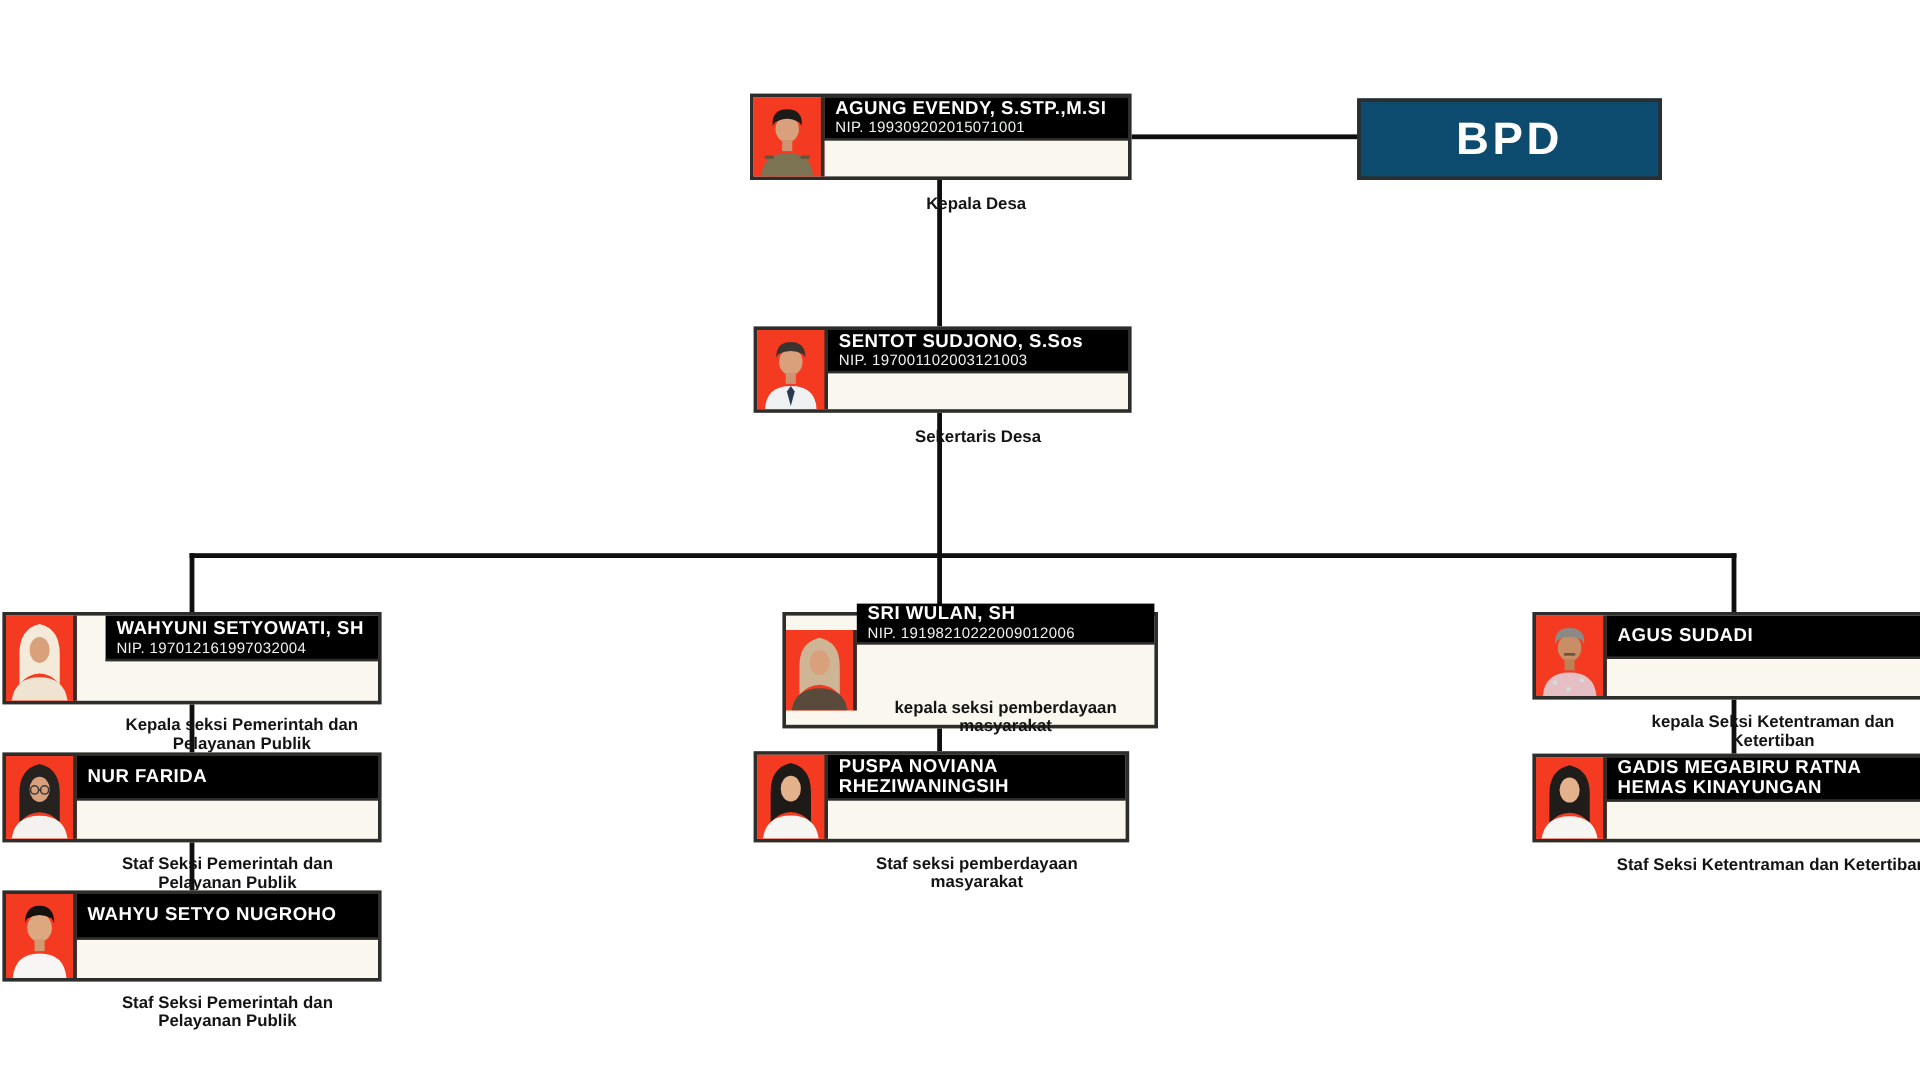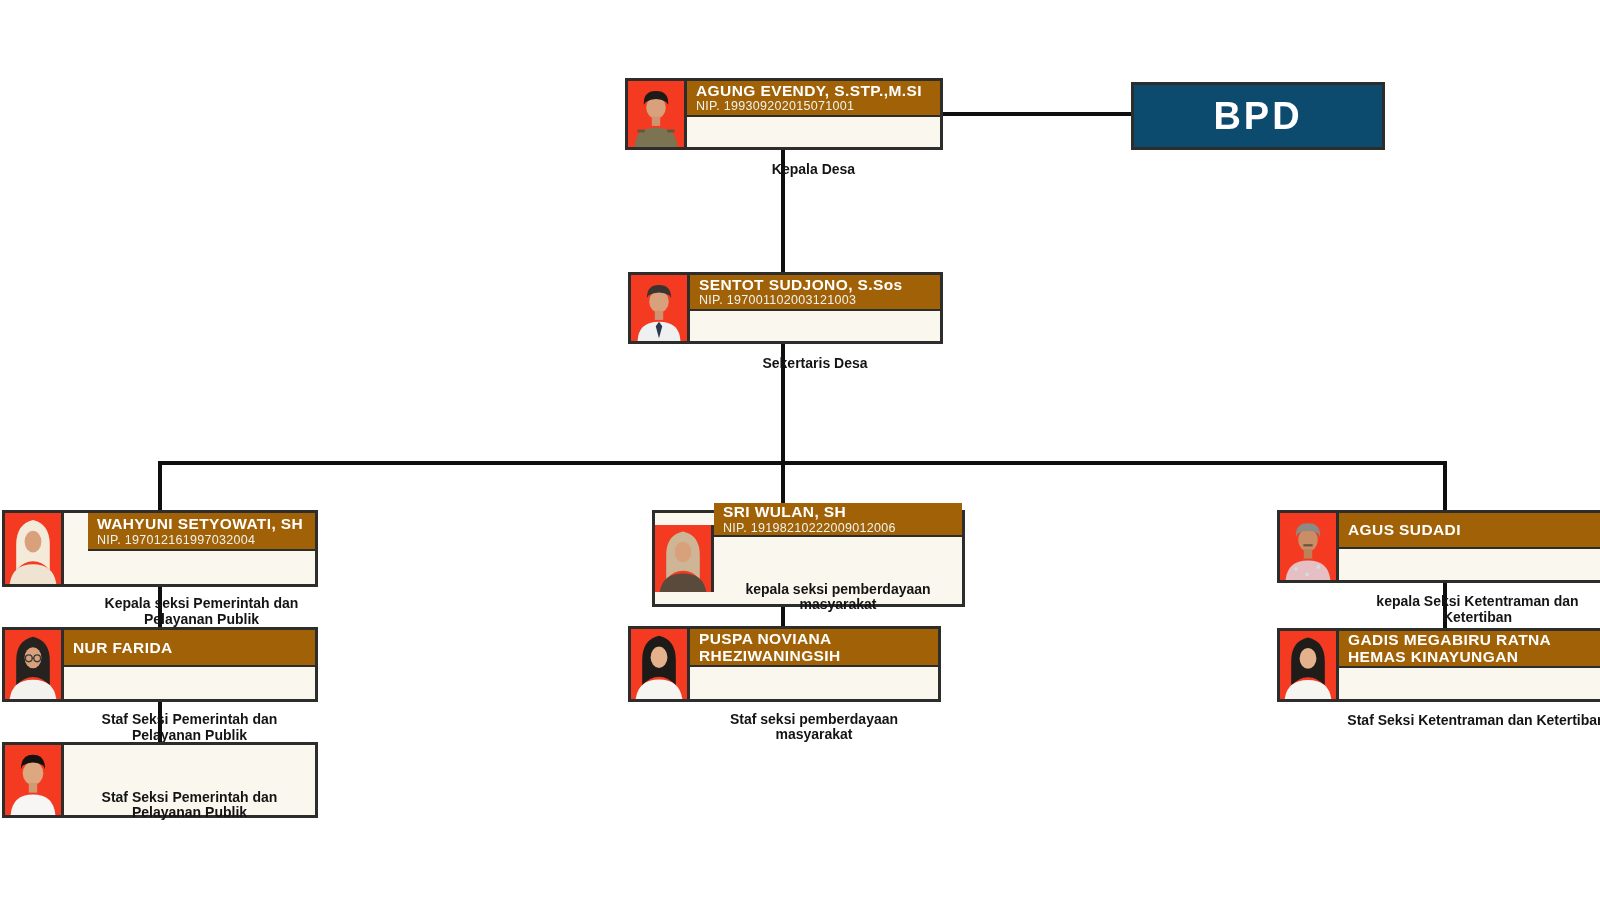--- a/index.html
+++ b/index.html
@@ -14,21 +14,21 @@
     position:absolute; display:flex;
     background:#faf7ee; border:3px solid #2d2d2b;
   }
   .photo {
     flex:0 0 59px; border-right:3px solid #2d2d2b;
     background:#f43b21; overflow:hidden;
   }
   .photo svg { display:block; width:100%; height:100%; }
   .right { flex:1; display:flex; flex-direction:column; min-width:0; }
   .head {
-    flex:0 0 54%; background:#a16207; border-bottom:2px solid #2d2d2b;
+    flex:0 0 54%; background:#000000; border-bottom:2px solid #2d2d2b;
     display:flex; flex-direction:column; justify-content:center;
     padding:0 6px 0 9px; color:#ffffff;
   }
   .name {
     font-weight:bold; font-size:15.5px; line-height:1.12; letter-spacing:.4px;
   }
   .nip {
     font-size:12.5px; line-height:1.15; color:#eef3ee; letter-spacing:.3px;
   }
   .title {
@@ -223,17 +223,20 @@
     <div class="photo">
       <svg viewBox="0 0 60 72" preserveAspectRatio="none">
         <rect width="60" height="72" fill="#f43b21"></rect>
         <ellipse cx="30" cy="29" rx="11" ry="12" fill="#dda87f"></ellipse>
         <path d="M17 25 Q17 10 30 10 Q43 10 43 25 L41 21 Q30 15 19 21 Z" fill="#14110f"></path>
         <rect x="25.5" y="39" width="9" height="10" fill="#d09a72"></rect>
         <path d="M6 72 Q8 51 30 51 Q52 51 54 72 Z" fill="#f7f6f4"></path>
       </svg>
     </div>
     <div class="right">
+      <div class="head">
+        <div class="name">WAHYU SETYO NUGROHO</div>
+      </div>
       <div class="title">Staf Seksi Pemerintah dan Pelayanan Publik</div>
     </div>
   </div>
 
 </div>
 
 </body></html>

